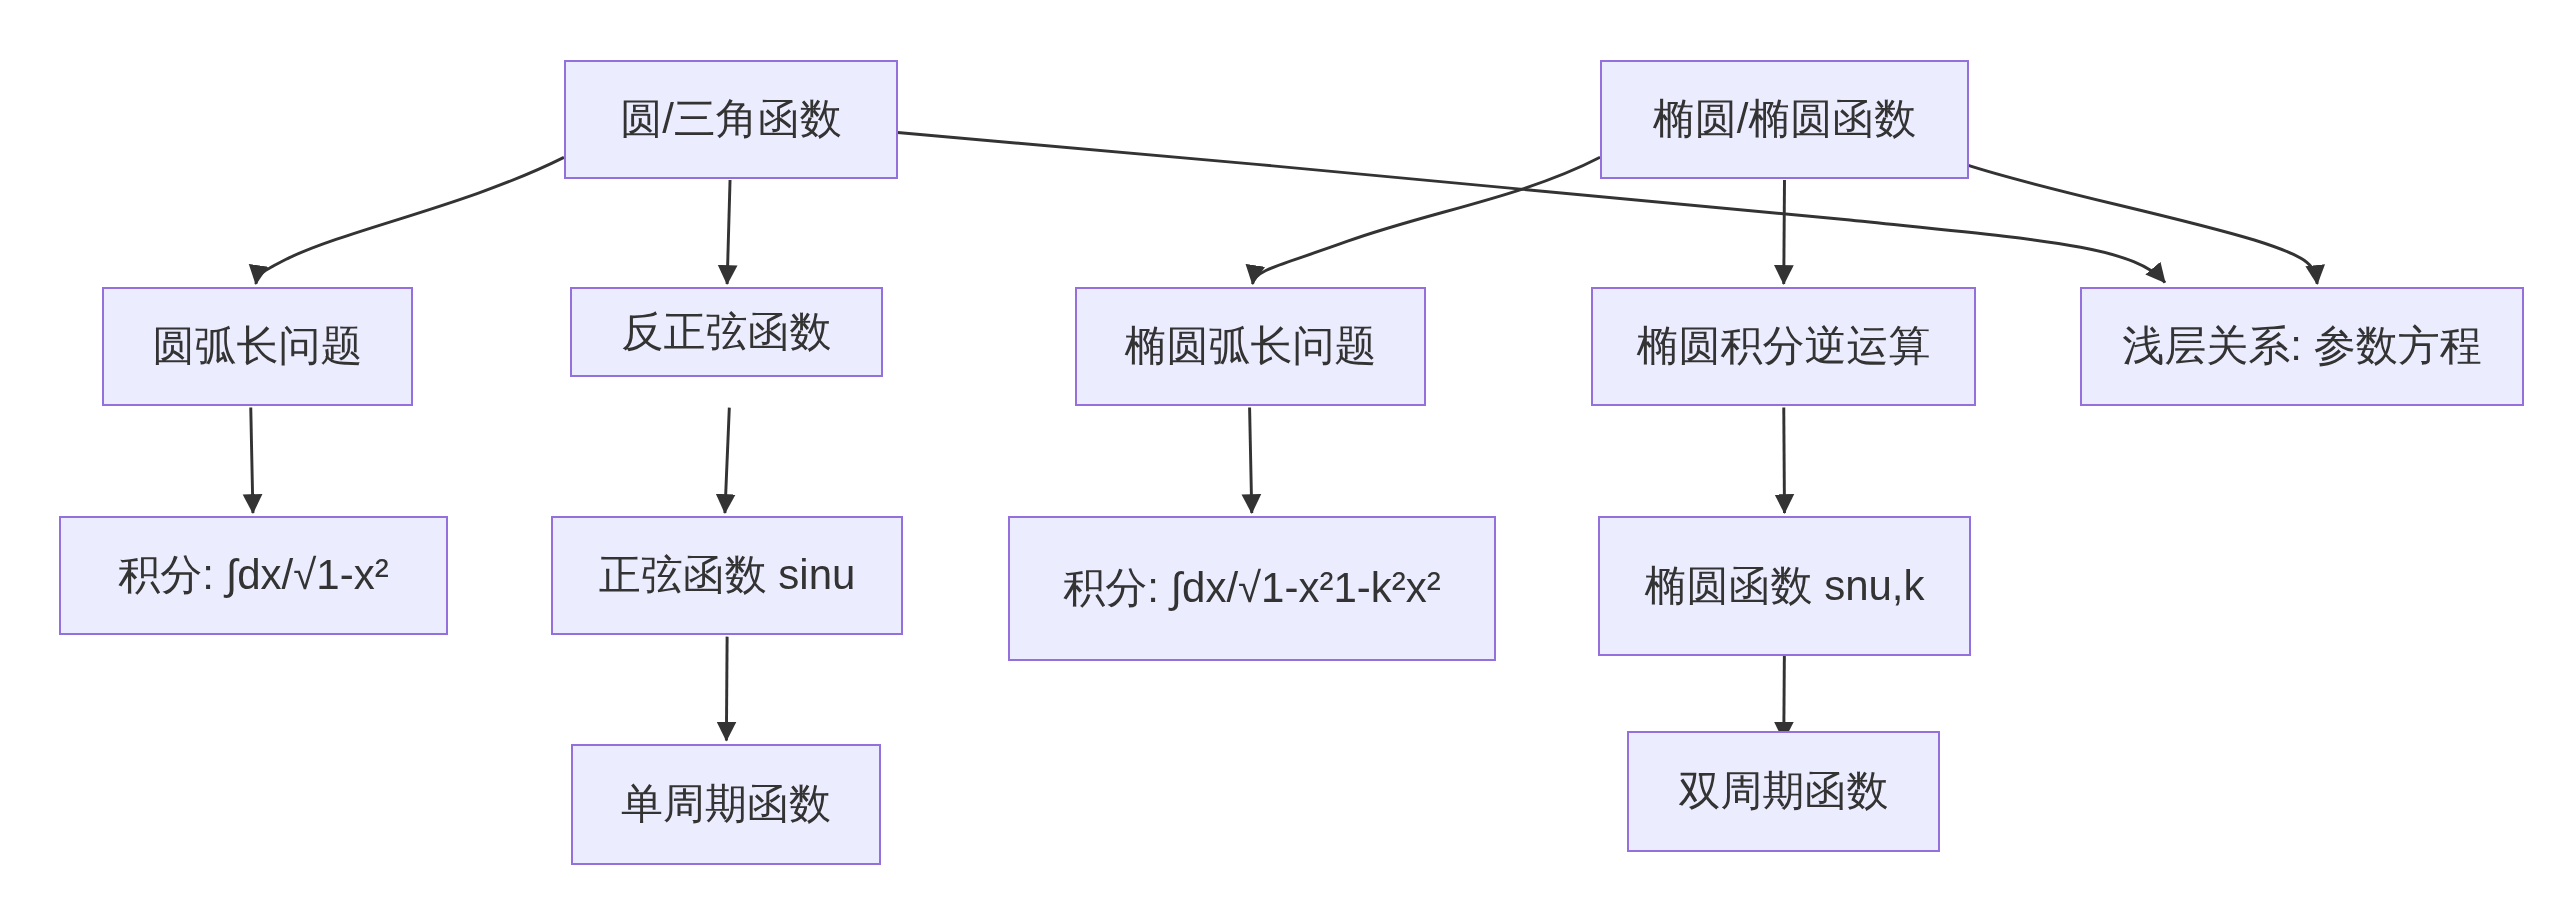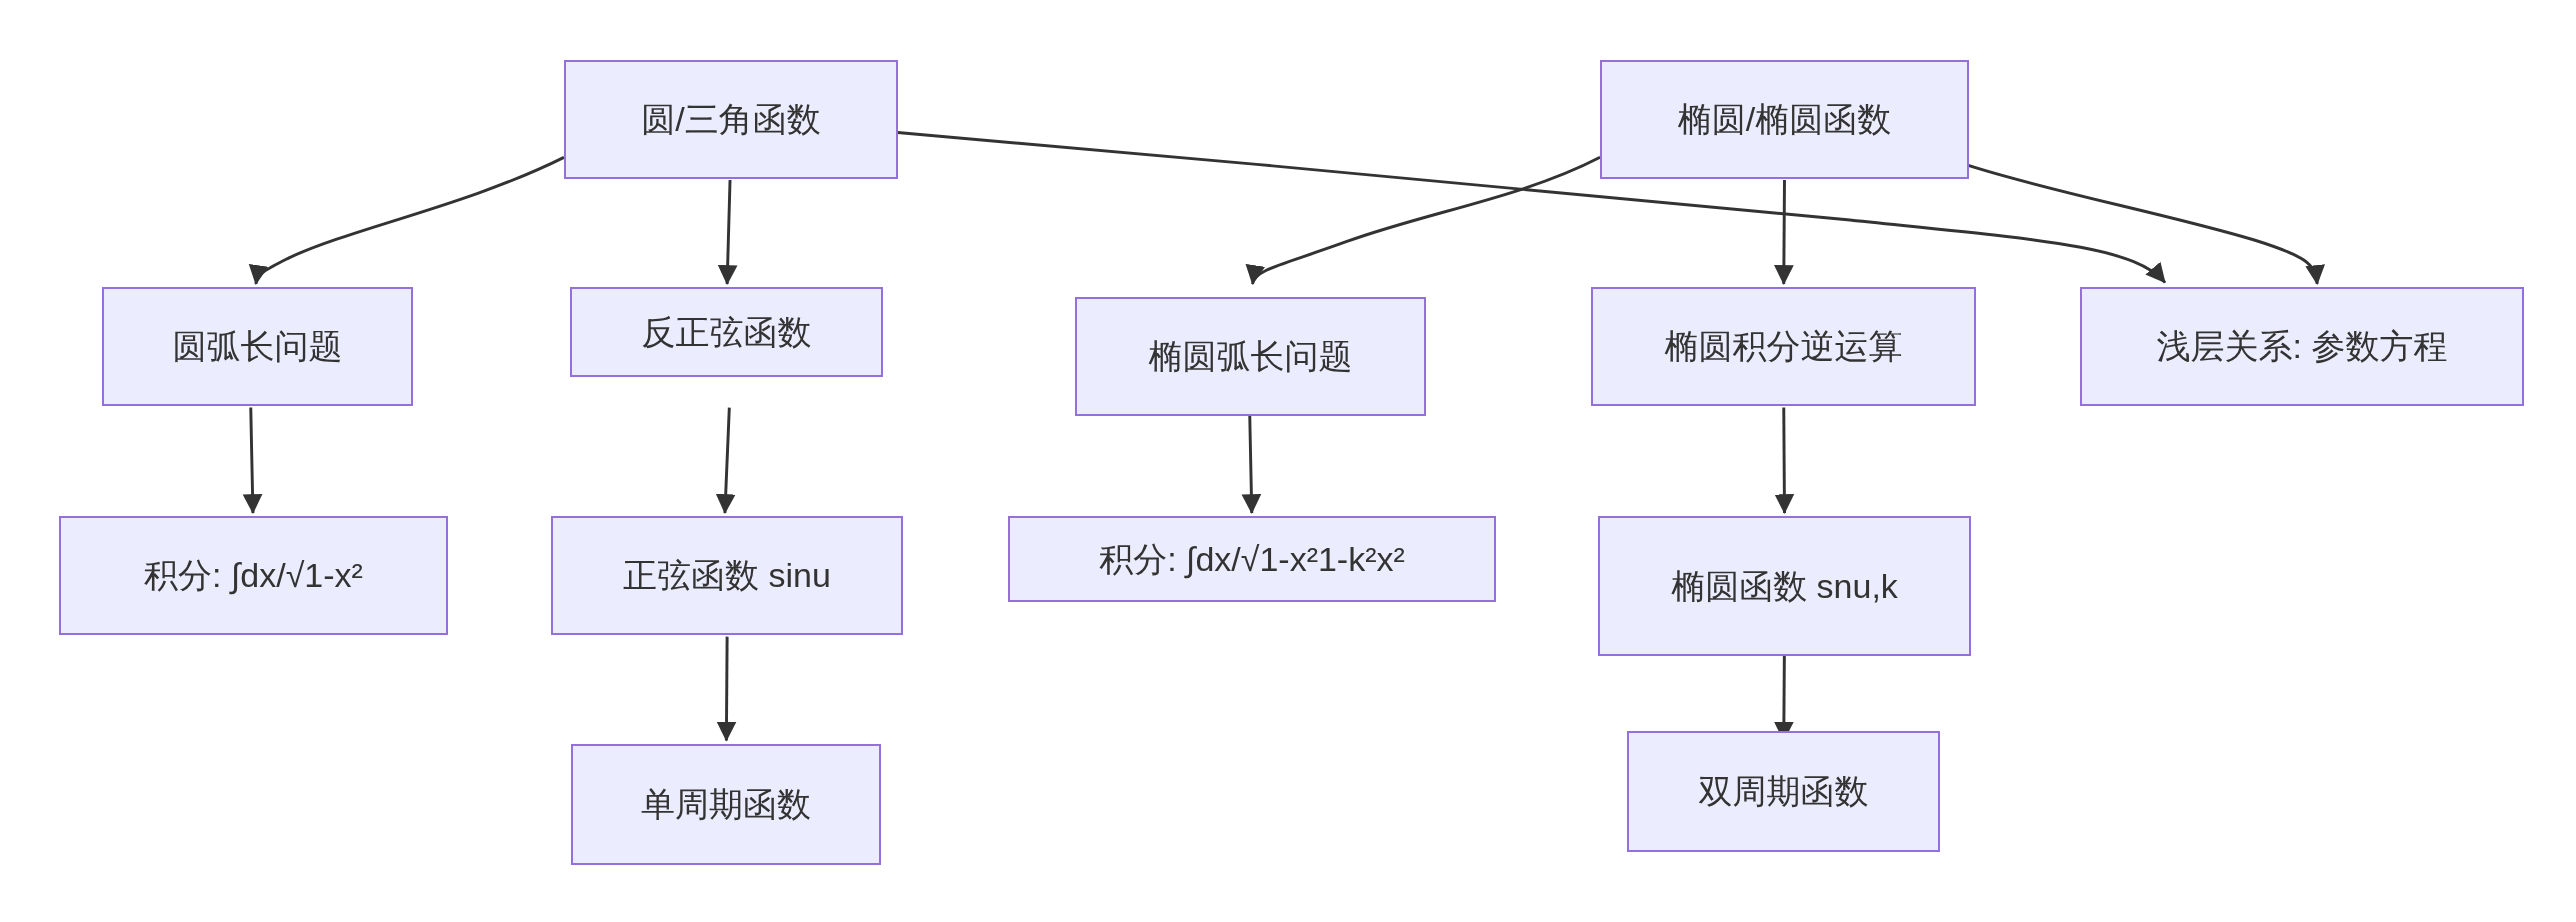--- a/index.html
+++ b/index.html
@@ -33,21 +33,21 @@
     box-sizing: border-box;
     background: #ECECFF;
     border: 2.2px solid #9370DB;
     display: flex;
     align-items: center;
     justify-content: center;
     z-index: 1;
   }
   .node-label {
     color: #333333;
-    font-size: 34px;
+    font-size: 42px;
     line-height: 1.2;
     text-align: center;
     white-space: nowrap;
   }
 </style>
 </head>
 <body>
 
 <div id="canvas">
 
@@ -81,37 +81,37 @@
   <div class="node" style="left:1600px; top:60px; width:369px; height:119px">
     <span class="node-label">椭圆/椭圆函数</span>
   </div>
 
   <div class="node" style="left:102px; top:287px; width:311px; height:119px">
     <span class="node-label">圆弧长问题</span>
   </div>
   <div class="node" style="left:570px; top:287px; width:313px; height:90px">
     <span class="node-label">反正弦函数</span>
   </div>
-  <div class="node" style="left:1075px; top:297px; width:351px; height:119px">
+  <div class="node" style="left:1075px; top:287px; width:351px; height:119px">
     <span class="node-label">椭圆弧长问题</span>
   </div>
   <div class="node" style="left:1591px; top:287px; width:385px; height:119px">
     <span class="node-label">椭圆积分逆运算</span>
   </div>
   <div class="node" style="left:2080px; top:287px; width:444px; height:119px">
     <span class="node-label">浅层关系: 参数方程</span>
   </div>
 
   <div class="node" style="left:59px; top:516px; width:389px; height:119px">
     <span class="node-label">积分: ∫dx/√1-x²</span>
   </div>
   <div class="node" style="left:551px; top:516px; width:352px; height:119px">
     <span class="node-label">正弦函数 sinu</span>
   </div>
-  <div class="node" style="left:1008px; top:516px; width:488px; height:86px">
+  <div class="node" style="left:1008px; top:516px; width:488px; height:145px">
     <span class="node-label">积分: ∫dx/√1-x²1-k²x²</span>
   </div>
   <div class="node" style="left:1598px; top:516px; width:373px; height:140px">
     <span class="node-label">椭圆函数 snu,k</span>
   </div>
 
   <div class="node" style="left:571px; top:744px; width:310px; height:121px">
     <span class="node-label">单周期函数</span>
   </div>
   <div class="node" style="left:1627px; top:731px; width:313px; height:121px">

